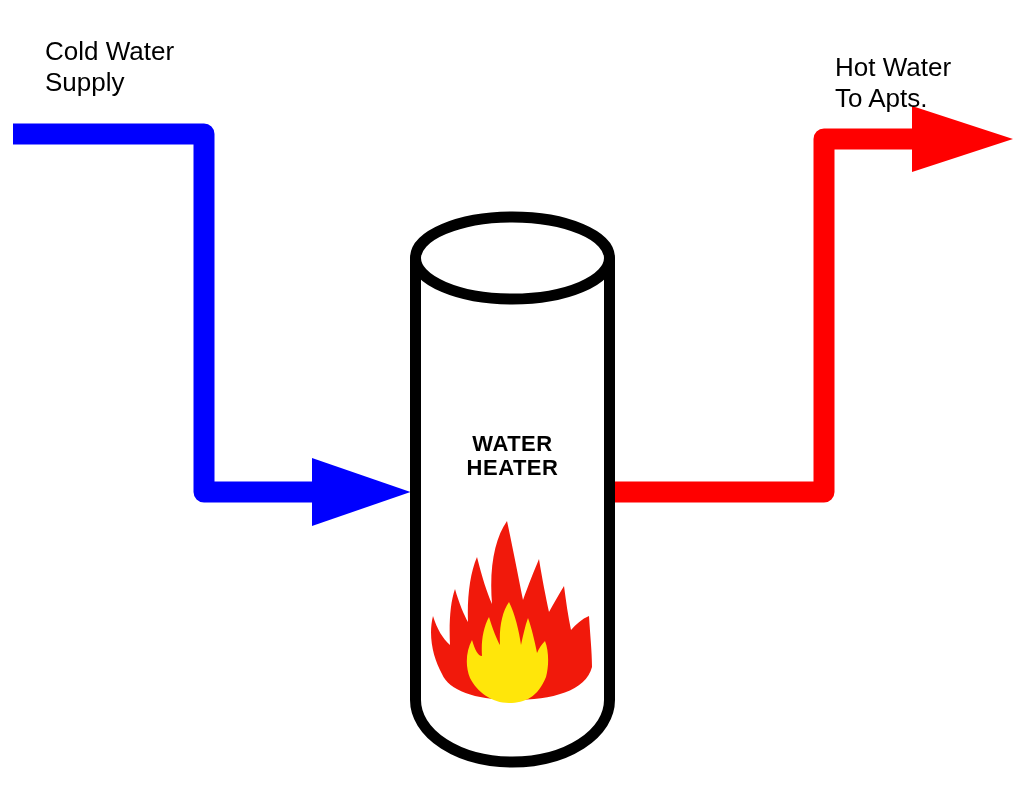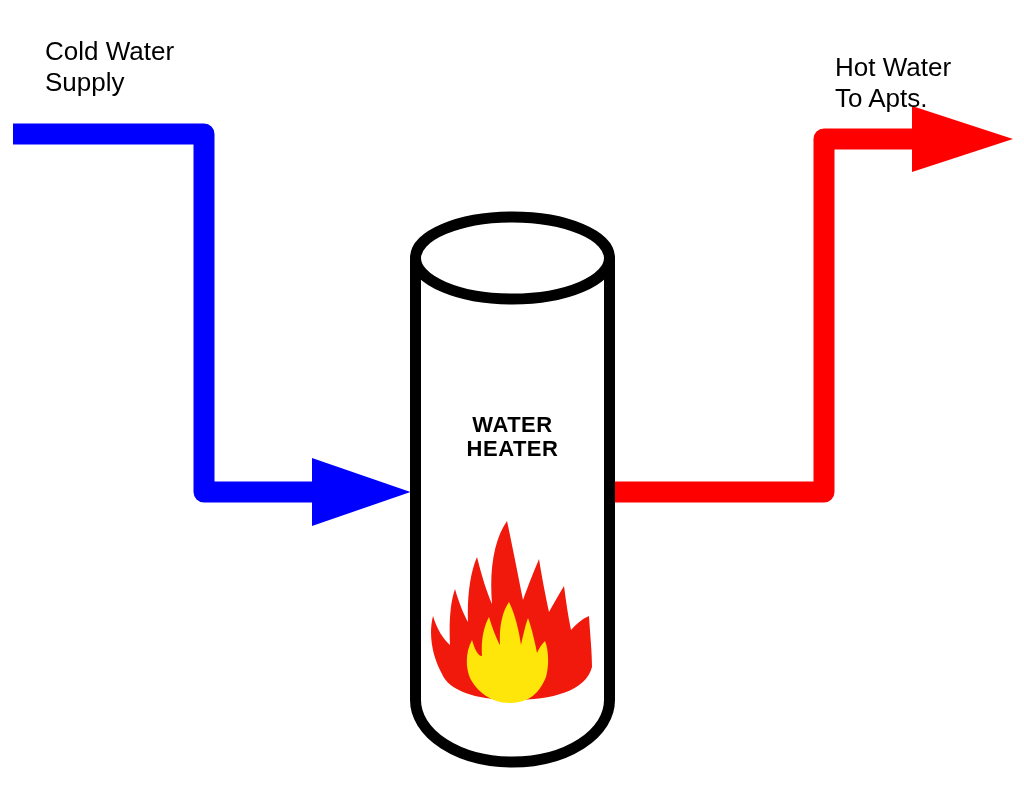--- a/index.html
+++ b/index.html
@@ -43,21 +43,21 @@
   .label-cold {
     left: 45px;
     top: 36px;
   }
   .label-hot {
     left: 835px;
     top: 52px;
   }
   .label-tank {
     left: 412px;
-    top: 413px;
+    top: 432px;
     width: 201px;
     text-align: center;
     font-weight: bold;
     font-size: 22px;
     line-height: 24px;
     letter-spacing: 0.5px;
   }
 </style>
 </head>
 <body>

